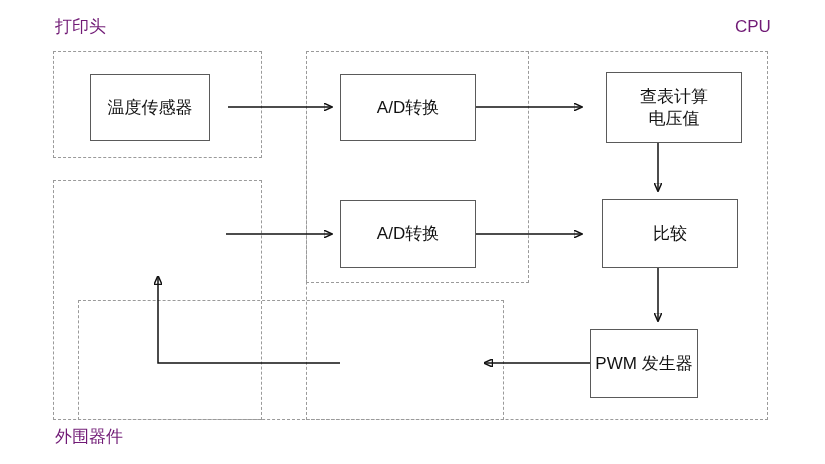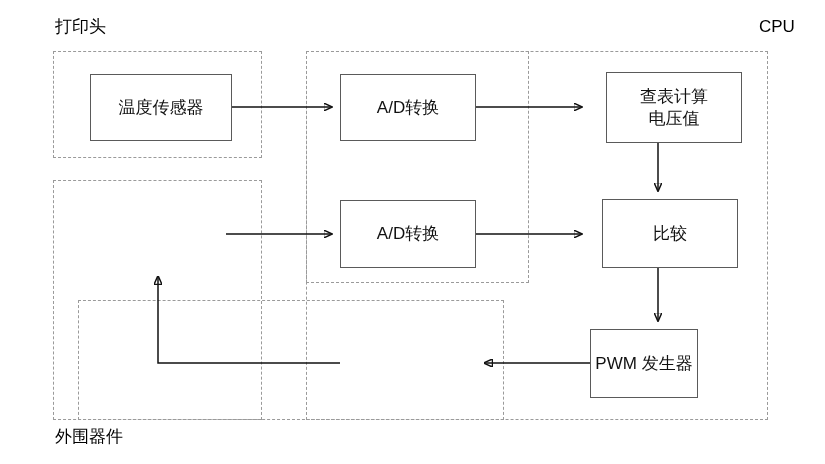--- a/index.html
+++ b/index.html
@@ -17,21 +17,21 @@
   }
   .group {
     position: absolute;
     border: 1.3px dashed #9a9a9a;
     box-sizing: border-box;
     background: transparent;
   }
   .group-label {
     position: absolute;
     font-size: 17px;
-    color: #000000;
+    color: #701a75;
     white-space: nowrap;
     line-height: 20px;
   }
   .node {
     position: absolute;
     box-sizing: border-box;
     border: 1.4px solid #5a5a5a;
     background: #ffffff;
     display: flex;
     align-items: center;
@@ -62,40 +62,40 @@
 
 <div id="canvas">
 
   <div class="group" style="left:53px; top:51px; width:209px; height:107px;"></div>
   <div class="group" style="left:53px; top:180px; width:209px; height:240px;"></div>
   <div class="group" style="left:306px; top:51px; width:223px; height:232px;"></div>
   <div class="group" style="left:78px; top:300px; width:426px; height:120px;"></div>
   <div class="group" style="left:306px; top:51px; width:462px; height:369px;"></div>
 
   <div class="group-label" style="left:55px; top:17px;">打印头</div>
-  <div class="group-label" style="left:735px; top:17px;margin-left:24px;">CPU</div>
+  <div class="group-label" style="left:735px; top:17px;">CPU</div>
   <div class="group-label" style="left:55px; top:427px;">外围器件</div>
 
   <svg class="edges" viewBox="0 0 825 464" xmlns="http://www.w3.org/2000/svg">
     <defs>
       <marker id="arrowhead" markerWidth="9" markerHeight="8" refX="8.5" refY="4" orient="auto" markerUnits="userSpaceOnUse">
         <path d="M0,0 L9,4 L0,8 Z" fill="#111111" stroke="none"></path>
       </marker>
     </defs>
     <path d="M228,107 L332,107" marker-end="url(#arrowhead)"></path>
     <path d="M476,107 L582,107" marker-end="url(#arrowhead)"></path>
     <path d="M658,143 L658,191" marker-end="url(#arrowhead)"></path>
     <path d="M226,234 L332,234" marker-end="url(#arrowhead)"></path>
     <path d="M476,234 L582,234" marker-end="url(#arrowhead)"></path>
     <path d="M658,268 L658,321" marker-end="url(#arrowhead)"></path>
     <path d="M590,363 L484,363" marker-end="url(#arrowhead)"></path>
     <path d="M340,363 L158,363 L158,276" marker-end="url(#arrowhead)"></path>
   </svg>
 
-  <div class="node" style="left:90px; top:74px; width:142px; height:67px;">温度传感器</div>
+  <div class="node" style="left:90px; top:74px; width:120px; height:67px;">温度传感器</div>
   <div class="node" style="left:340px; top:74px; width:136px; height:67px;">A/D转换</div>
   <div class="node" style="left:590px; top:72px; width:136px; height:71px;margin-left:16px;">查表计算
 电压值</div>
   <div class="node" style="left:340px; top:200px; width:136px; height:68px;">A/D转换</div>
   <div class="node" style="left:590px; top:199px; width:136px; height:69px;margin-left:12px;">比较</div>
   <div class="node" style="left:590px; top:329px; width:108px; height:69px;">PWM 发生器</div>
 
 </div>
 
 </body></html>

